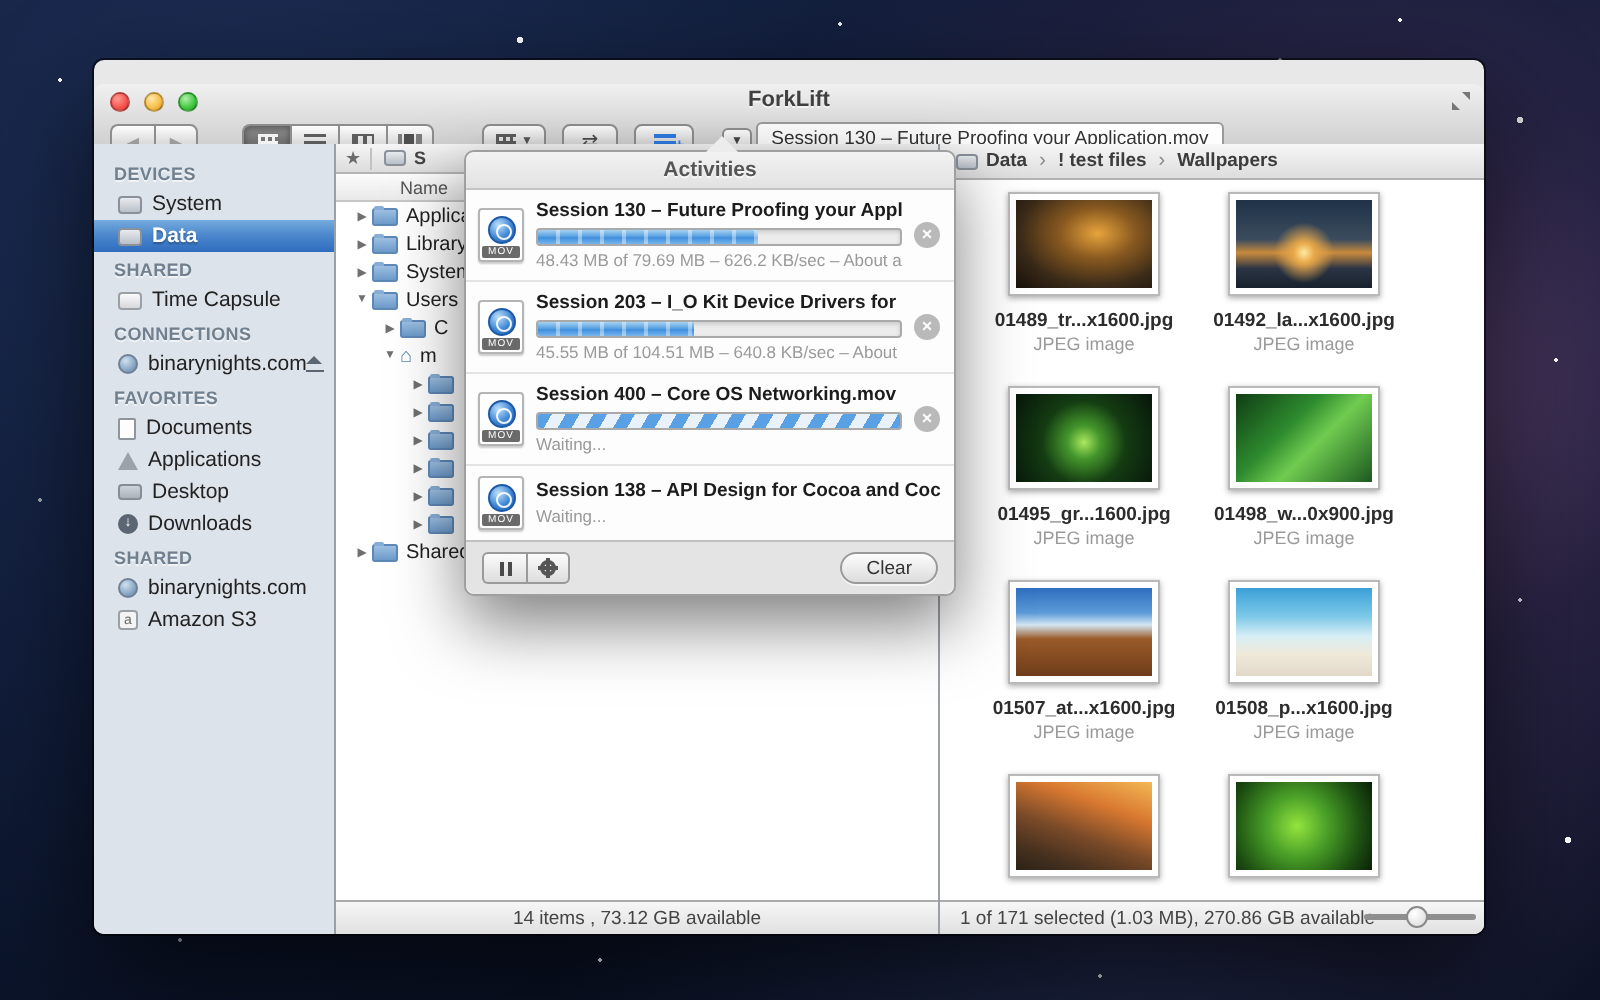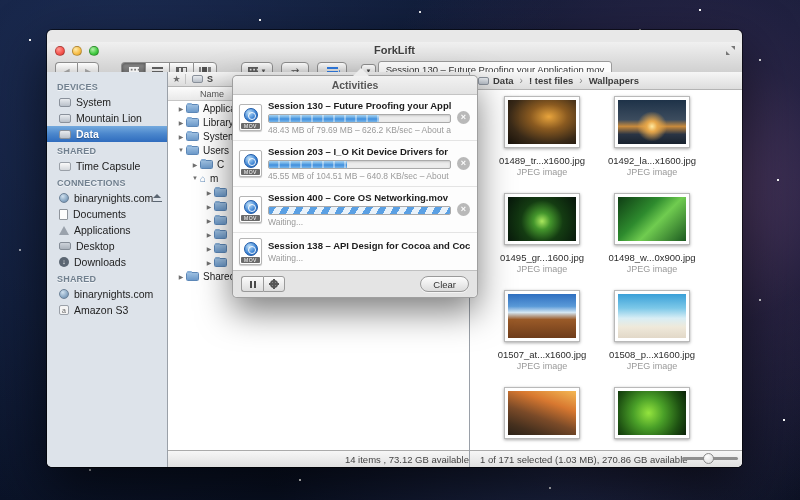--- a/index.html
+++ b/index.html
@@ -157,35 +157,35 @@
     border:1px solid #5d88b8; margin-right:4px; flex:none; position:relative; }
   .folder::before { content:""; position:absolute; left:0; top:-2px; width:5px; height:2px;
     background:#87aed6; border-radius:1px 1px 0 0; }
   .home-glyph { font-size:10px; margin-right:4px; color:#5d88b8; }
   .ind1 { padding-left:22px; } .ind2 { padding-left:36px; }
   .fsize { position:absolute; right:56px; font-size:9.5px; color:#333; }
   .fdate { position:absolute; right:12px; font-size:9.5px; color:#333; }
   .dim { color:#9a9a9a; }
   .statusbar { height:17px; background:linear-gradient(180deg,#f7f7f7,#e0e0e0); border-top:1px solid #ababab;
     font-size:9.5px; color:#444; display:flex; align-items:center; flex:none; }
-  .statusbar.center { justify-content:flex-end; }
+  .statusbar.center { justify-content:center; }
 
   
   .right-panel { flex:1; background:#fff; display:flex; flex-direction:column; position:relative; }
   .breadcrumbbar { height:18px; background:linear-gradient(180deg,#f6f6f6,#dddddd); border-bottom:1px solid #b4b4b4;
     display:flex; align-items:center; padding-left:8px; font-size:9.5px; font-weight:bold; color:#3c3c3c; flex:none; }
   .bc-item { display:flex; align-items:center; gap:4px; }
   .bc-sep { margin:0 6px; color:#8a8a8a; font-weight:normal; font-size:10px; }
   .gridarea { flex:1; overflow:hidden; padding:6px 0 0 17px; display:flex; flex-wrap:wrap;
     align-content:flex-start; }
   .cell { width:110px; margin-bottom:16px; text-align:center; }
   .thumb { width:76px; height:52px; margin:0 auto; background:#fff; border:1px solid #b9b9b9;
     box-shadow:0 1px 3px rgba(0,0,0,.35); padding:3px; }
   .thumb-img { width:100%; height:100%; }
-  .fname { margin-top:7px; font-size:9.5px; font-weight:normal; color:#2c2c2c; white-space:nowrap; }
+  .fname { margin-top:7px; font-size:9.5px; font-weight:bold; color:#2c2c2c; white-space:nowrap; }
   .fkind { margin-top:1px; font-size:9px; color:#9a9a9a; }
   .rstatus { justify-content:flex-start; padding-left:10px; position:relative; }
   .zoom-slider { position:absolute; right:4px; top:6px; width:56px; height:3px; background:#8f8f8f;
     border-radius:2px; }
   .zoom-thumb { position:absolute; left:38%; top:-4px; width:11px; height:11px; border-radius:50%;
     background:radial-gradient(circle at 35% 30%,#ffffff,#d8d8d8); border:1px solid #8a8a8a; }
 
   
   .popup { position:absolute; left:185px; top:45px; width:246px; z-index:50;
     background:#f5f5f5; border:1px solid rgba(0,0,0,.35); border-radius:5px;
@@ -306,42 +306,39 @@
   </div>
 
   <div class="main">
 
     <div class="sidebar">
       <div class="sb-section-title">DEVICES</div>
       <div class="sb-item">
           <span class="sicon i-drive"></span>
           <span>System</span>
         </div>
-      <div class="sb-item">
-          <span class="sicon i-drive"></span>
-          <span>Mountain Lion</span>
-        </div>
       <div class="sb-item selected">
           <span class="sicon i-drive"></span>
           <span>Data</span>
         </div>
 
       <div class="sb-section-title">SHARED</div>
       <div class="sb-item">
           <span class="sicon i-tc"></span>
           <span>Time Capsule</span>
         </div>
 
       <div class="sb-section-title">CONNECTIONS</div>
       <div class="sb-item">
           <span class="sicon i-globe"></span>
           <span>binarynights.com</span>
           <span class="eject-icon"></span>
         </div>
 
+      <div class="sb-section-title">FAVORITES</div>
       <div class="sb-item">
           <span class="sicon i-doc"></span>
           <span>Documents</span>
         </div>
       <div class="sb-item">
           <span class="sicon i-app"></span>
           <span>Applications</span>
         </div>
       <div class="sb-item">
           <span class="sicon i-desk"></span>

